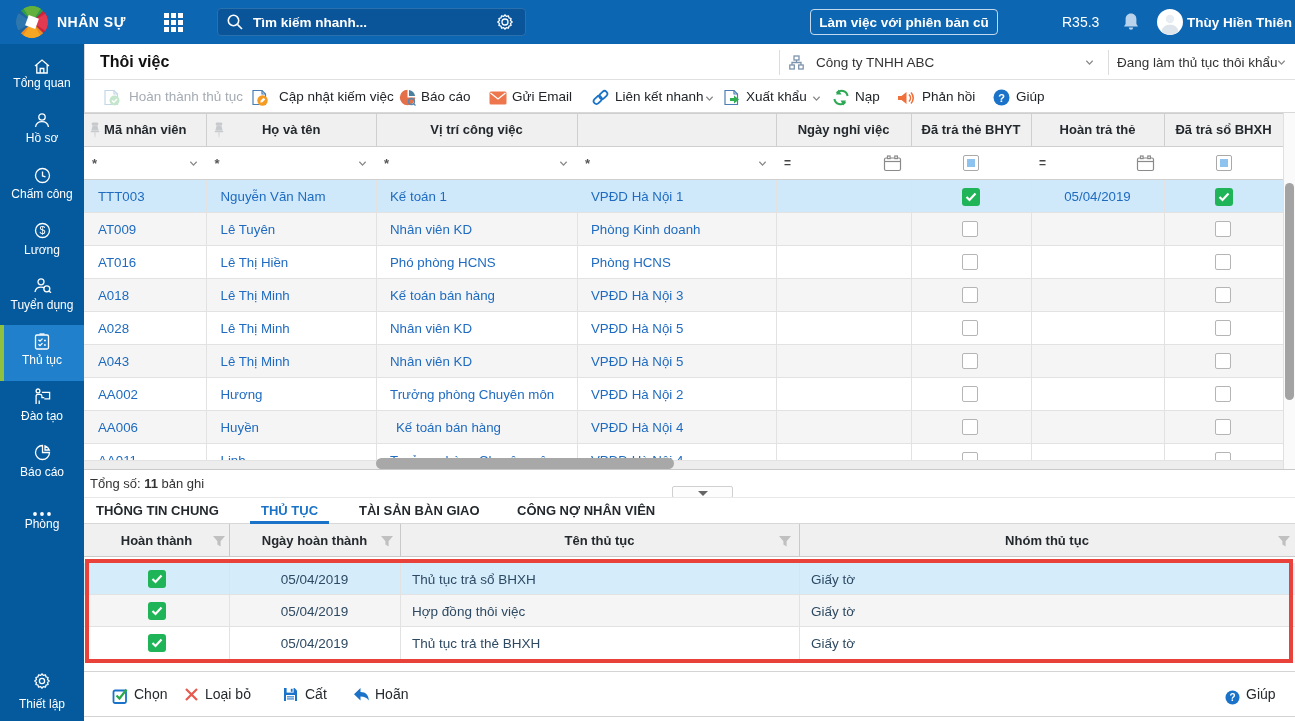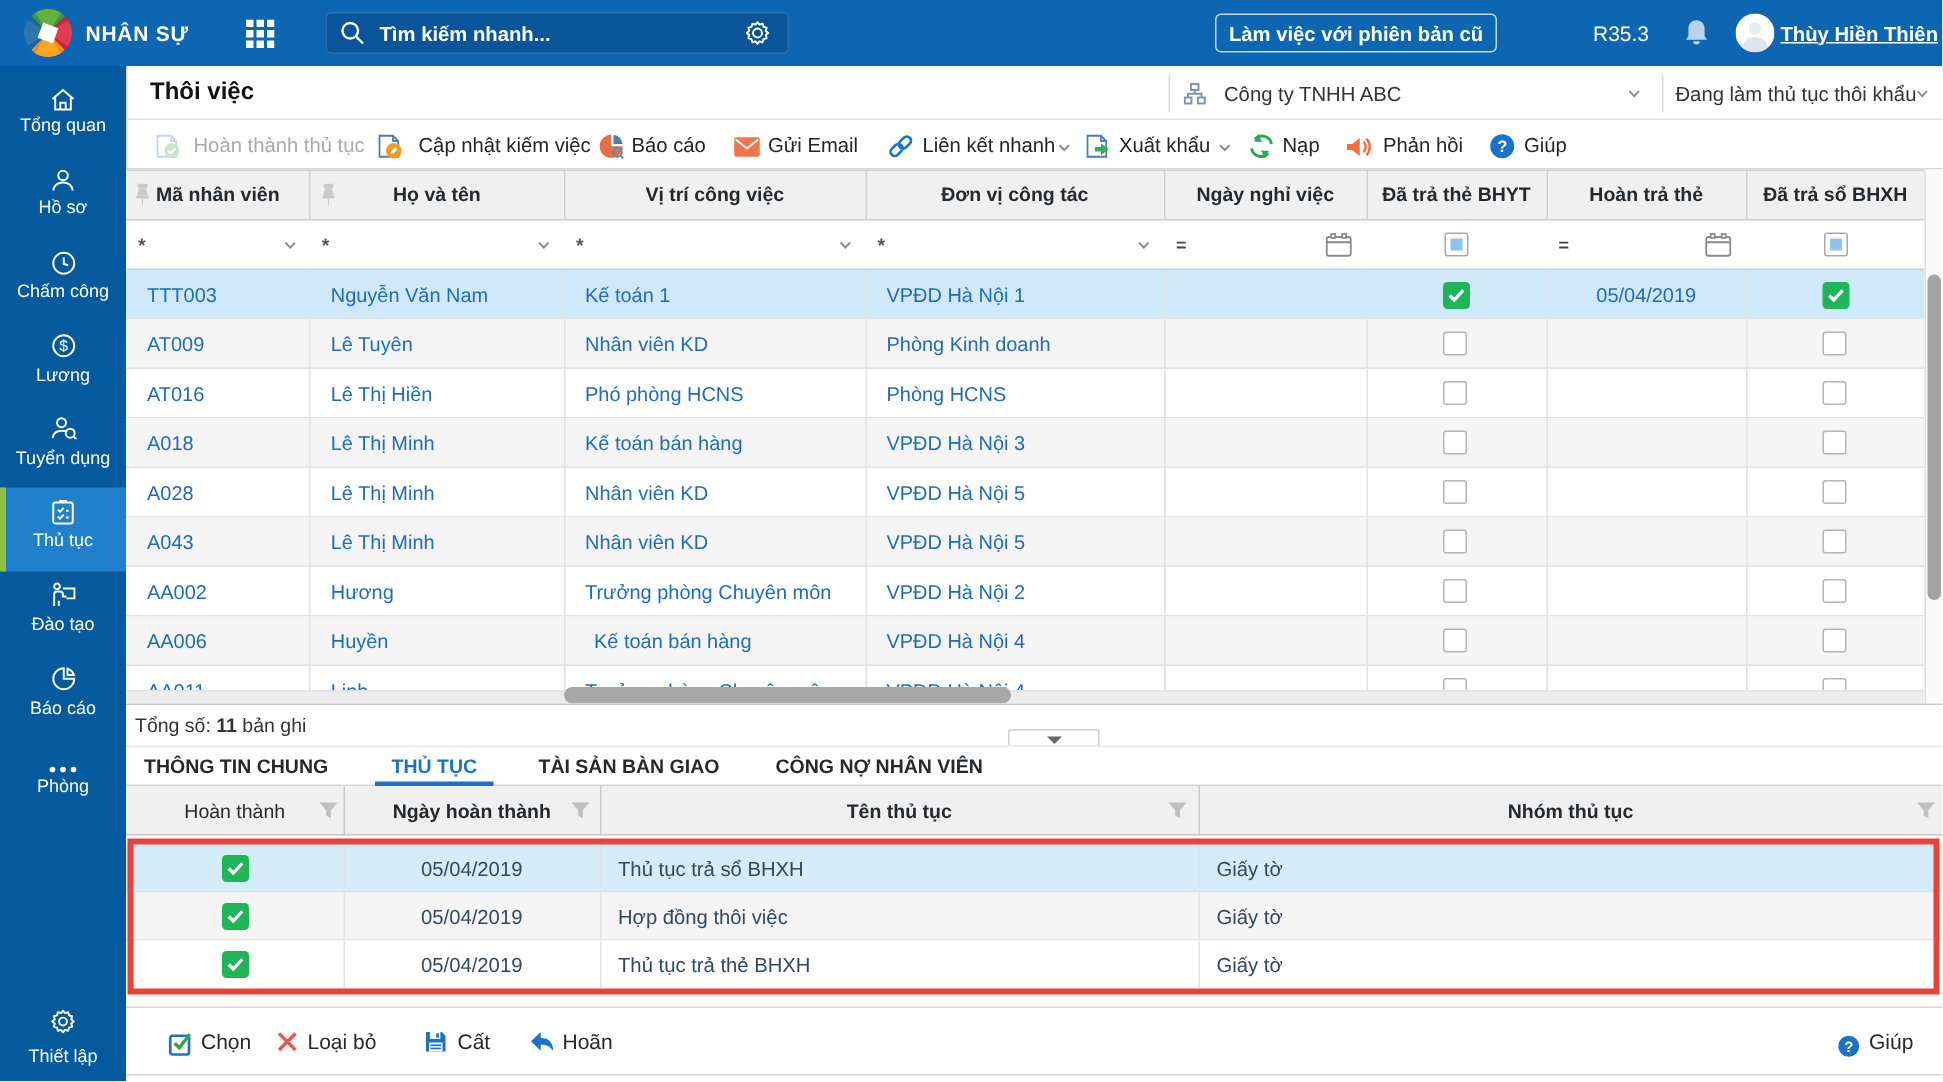--- a/index.html
+++ b/index.html
@@ -56,21 +56,21 @@
     <div class="abs lc" style="left:1062px;top:0;height:44px;color:#fff;font-size:14px;">R35.3</div>
     <div class="abs" style="left:1122px;top:12px;width:18px;height:20px;"><svg style="" width="18" height="20" viewBox="0 0 18 20">
         <path d="M9 1.5 C5.6 1.5 3.6 4 3.6 7.2 L3.6 12 L2 14.5 L16 14.5 L14.4 12 L14.4 7.2 C14.4 4 12.4 1.5 9 1.5 Z" fill="#b9d3ec"></path>
         <path d="M6.8 15.5 a2.2 2.2 0 0 0 4.4 0 Z" fill="#b9d3ec"></path>
       </svg></div>
     <div class="abs" style="left:1157px;top:9px;width:26px;height:26px;"><svg style="" width="26" height="26" viewBox="0 0 26 26">
         <circle cx="13" cy="13" r="13" fill="#fff"></circle>
         <circle cx="13" cy="10" r="4.2" fill="#e7edf2"></circle>
         <path d="M4.5 22.5 C5.5 17.5 9 15.8 13 15.8 C17 15.8 20.5 17.5 21.5 22.5 A13 13 0 0 1 4.5 22.5 Z" fill="#dde4eb"></path>
       </svg></div>
-    <div class="abs lc" style="left:1187px;top:0;height:44px;color:#fff;font-size:13.5px;font-weight:bold;white-space:nowrap;text-decoration:underline;">Thùy Hiền Thiên</div>
+    <div class="abs lc" style="left:1187px;top:0;height:44px;color:#fff;font-size:13.5px;font-weight:bold;white-space:nowrap;">Thùy Hiền Thiên</div>
     <div class="abs" style="left:0;top:44px;width:84px;height:677px;background:#055a9e;"></div>
     <div class="abs" style="left:0;top:325px;width:84px;height:56px;background:#2080cb;"></div>
     <div class="abs" style="left:0;top:325px;width:4px;height:56px;background:#8fc13f;"></div>
     <div class="abs" style="left:0;top:58px;width:84px;height:18px;text-align:center;"><span style="display:inline-block"><svg style="" width="18" height="17" viewBox="0 0 18 17">
           <g fill="none" stroke="#fff" stroke-width="1.3">
             <path d="M2 8 L9 2 L16 8"></path>
             <path d="M3.8 7 L3.8 15 L14.2 15 L14.2 7"></path>
             <path d="M7.2 15 L7.2 10.5 L10.8 10.5 L10.8 15"></path>
           </g>
         </svg></span></div>
@@ -242,23 +242,20 @@
     </div>
     <div class="abs" style="left:206.0px;top:113px;width:1px;height:67px;background:#cfcfcf;"></div>
     <div class="abs tc" style="left:206.5px;top:113px;width:169.5px;height:33px;color:#24292e;font-size:13px;font-weight:bold;">
       <span>Họ và tên</span>
     </div>
     <div class="abs" style="left:375.5px;top:113px;width:1px;height:67px;background:#cfcfcf;"></div>
     <div class="abs tc" style="left:376px;top:113px;width:201px;height:33px;color:#24292e;font-size:13px;font-weight:bold;">
       <span>Vị trí công việc</span>
     </div>
     <div class="abs" style="left:576.5px;top:113px;width:1px;height:67px;background:#cfcfcf;"></div>
-    <div class="abs tc" style="left:577px;top:113px;width:199px;height:33px;color:#24292e;font-size:13px;font-weight:bold;">
-      <span>Đơn vị công tác</span>
-    </div>
     <div class="abs" style="left:775.5px;top:113px;width:1px;height:67px;background:#cfcfcf;"></div>
     <div class="abs tc" style="left:776px;top:113px;width:135px;height:33px;color:#24292e;font-size:13px;font-weight:bold;">
       <span>Ngày nghỉ việc</span>
     </div>
     <div class="abs" style="left:910.5px;top:113px;width:1px;height:67px;background:#cfcfcf;"></div>
     <div class="abs tc" style="left:911px;top:113px;width:120px;height:33px;color:#24292e;font-size:13px;font-weight:bold;">
       <span>Đã trả thẻ BHYT</span>
     </div>
     <div class="abs" style="left:1030.5px;top:113px;width:1px;height:67px;background:#cfcfcf;"></div>
     <div class="abs tc" style="left:1031px;top:113px;width:133px;height:33px;color:#24292e;font-size:13px;font-weight:bold;">
@@ -541,21 +538,21 @@
       <span>THỦ TỤC</span>
     </div>
     <div class="abs" style="left:250px;top:521px;width:79px;height:3px;background:#1a73c8;"></div>
     <div class="abs lc" style="left:359px;top:497px;height:27px;color:#24292e;font-size:13px;font-weight:bold;white-space:nowrap;">
       <span>TÀI SẢN BÀN GIAO</span>
     </div>
     <div class="abs lc" style="left:517px;top:497px;height:27px;color:#24292e;font-size:13px;font-weight:bold;white-space:nowrap;">
       <span>CÔNG NỢ NHÂN VIÊN</span>
     </div>
     <div class="abs" style="left:84px;top:524px;width:1211px;height:33px;background:#f0f0f0;border-bottom:1px solid #c9c9c9;"></div>
-    <div class="abs tc" style="left:84px;top:524px;width:145px;height:33px;color:#24292e;font-size:13px;font-weight:normal;">
+    <div class="abs tc" style="left:84px;top:524px;width:145px;height:33px;color:#24292e;font-size:13px;font-weight:bold;">
       <span>Hoàn thành</span>
     </div>
     <div class="abs" style="left:228.5px;top:524px;width:1px;height:33px;background:#c9c9c9;"></div>
     <div class="abs tc" style="left:229px;top:524px;width:171px;height:33px;color:#24292e;font-size:13px;font-weight:bold;">
       <span>Ngày hoàn thành</span>
     </div>
     <div class="abs" style="left:399.5px;top:524px;width:1px;height:33px;background:#c9c9c9;"></div>
     <div class="abs tc" style="left:400px;top:524px;width:399px;height:33px;color:#24292e;font-size:13px;font-weight:bold;">
       <span>Tên thủ tục</span>
     </div>

